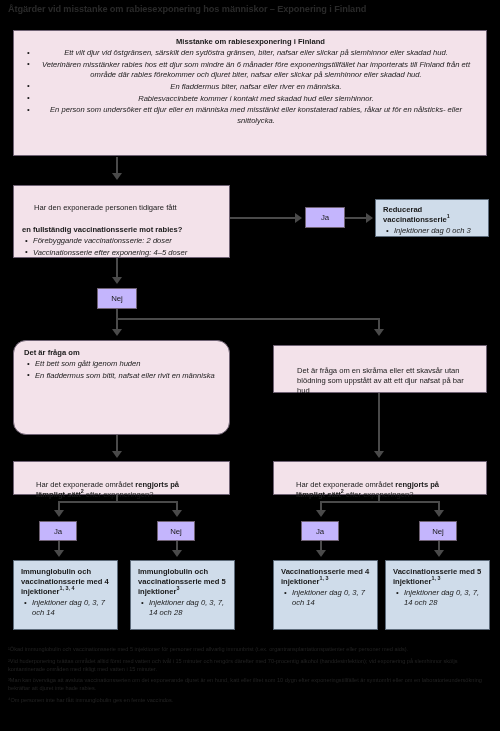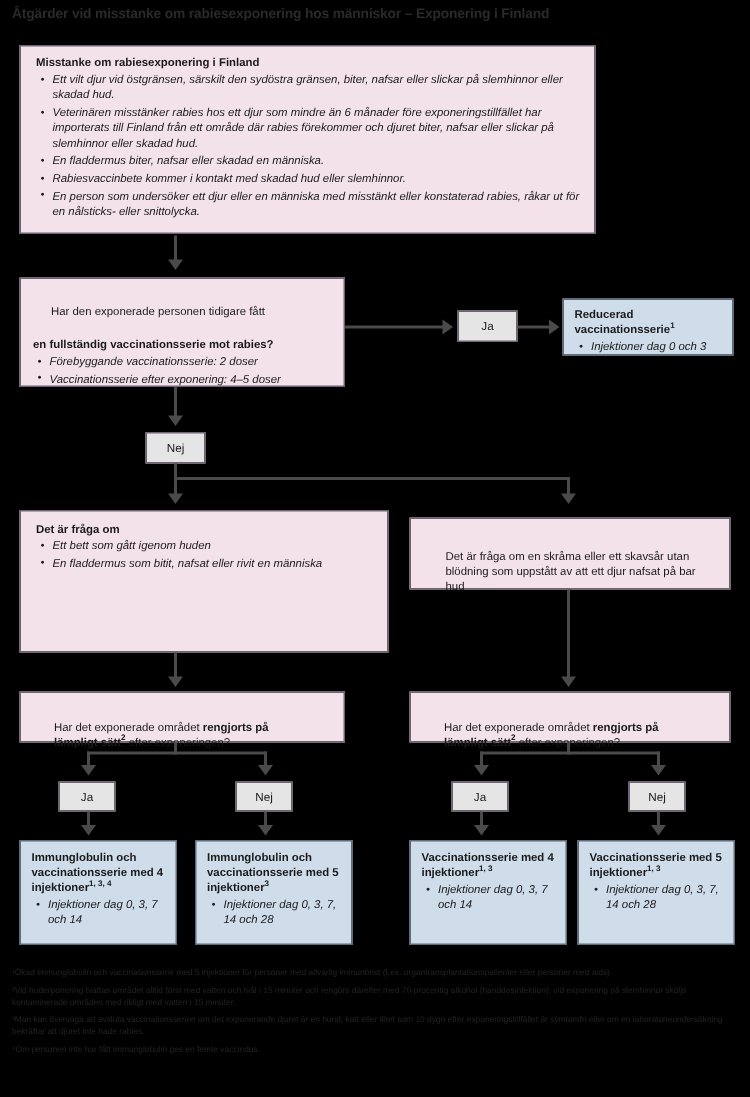--- a/index.html
+++ b/index.html
@@ -71,21 +71,21 @@
     left: -8px;
     top: -0.5px;
     font-size: 7.5px;
   }
   sup { font-size: 5.4px; vertical-align: super; line-height: 0; }
 
   
   .pill {
     position: absolute;
     border: 1px solid #6f6274;
-    background: #e5e5e5;
+    background: #c4b5fd;
     color: #1a1a1a;
     font-size: 7.8px;
     display: flex;
     align-items: center;
     justify-content: center;
     font-weight: normal;
   }
 
   
   .line {
@@ -123,27 +123,27 @@
     margin: 0 0 3.5px 0;
   }
 </style>
 </head>
 <body>
 
 <div id="page">
 
   <div class="title">Åtgärder vid misstanke om rabiesexponering hos människor – Exponering i Finland</div>
 
-  <div class="box" style="left:13px; top:30px; width:384px; height:126px;">
+  <div class="box" style="left:13px; top:30px; width:474px; height:126px;text-align:center;">
     <div class="box-inner" style="padding:6px 9px 5px 10px;">
       <div class="bhead">Misstanke om rabiesexponering i Finland</div>
       <ul class="blist">
         <li>Ett vilt djur vid östgränsen, särskilt den sydöstra gränsen, biter, nafsar eller slickar på slemhinnor eller skadad hud.</li>
         <li>Veterinären misstänker rabies hos ett djur som mindre än 6 månader före exponeringstillfället har importerats till Finland från ett område där rabies förekommer och djuret biter, nafsar eller slickar på slemhinnor eller skadad hud.</li>
-        <li>En fladdermus biter, nafsar eller skadad en människa.</li>
+        <li>En fladdermus biter, nafsar eller river en människa.</li>
         <li>Rabiesvaccinbete kommer i kontakt med skadad hud eller slemhinnor.</li>
         <li>En person som undersöker ett djur eller en människa med misstänkt eller konstaterad rabies, råkar ut för en nålsticks- eller snittolycka.</li>
       </ul>
     </div>
   </div>
 
   <div class="line vline" style="left:116px; top:157px; height:18px;"></div>
   <div class="arrow-down" style="left:112px; top:173px;"></div>
 
   <div class="box" style="left:13px; top:185px; width:217px; height:73px;">
@@ -179,21 +179,21 @@
 
   <div class="pill" style="left:97px; top:288px; width:40px; height:21px;">Nej</div>
 
   <div class="line vline" style="left:116px; top:309px; height:11px;"></div>
   <div class="line hline" style="left:116px; top:318px; width:264px;"></div>
   <div class="line vline" style="left:116px; top:318px; height:13px;"></div>
   <div class="arrow-down" style="left:112px; top:329px;"></div>
   <div class="line vline" style="left:378px; top:318px; height:13px;"></div>
   <div class="arrow-down" style="left:374px; top:329px;"></div>
 
-  <div class="box" style="left:13px; top:340px; width:246px; height:95px;">
+  <div class="box" style="left:13px; top:340px; width:217px; height:95px;border-radius:13px;">
     <div class="box-inner" style="padding:7px 7px 5px 10px;">
       <div class="bhead">Det är fråga om</div>
       <ul class="blist">
         <li>Ett bett som gått igenom huden</li>
         <li>En fladdermus som bitit, nafsat eller rivit en människa</li>
       </ul>
     </div>
   </div>
 
   <div class="box" style="left:273px; top:345px; width:214px; height:48px;">

